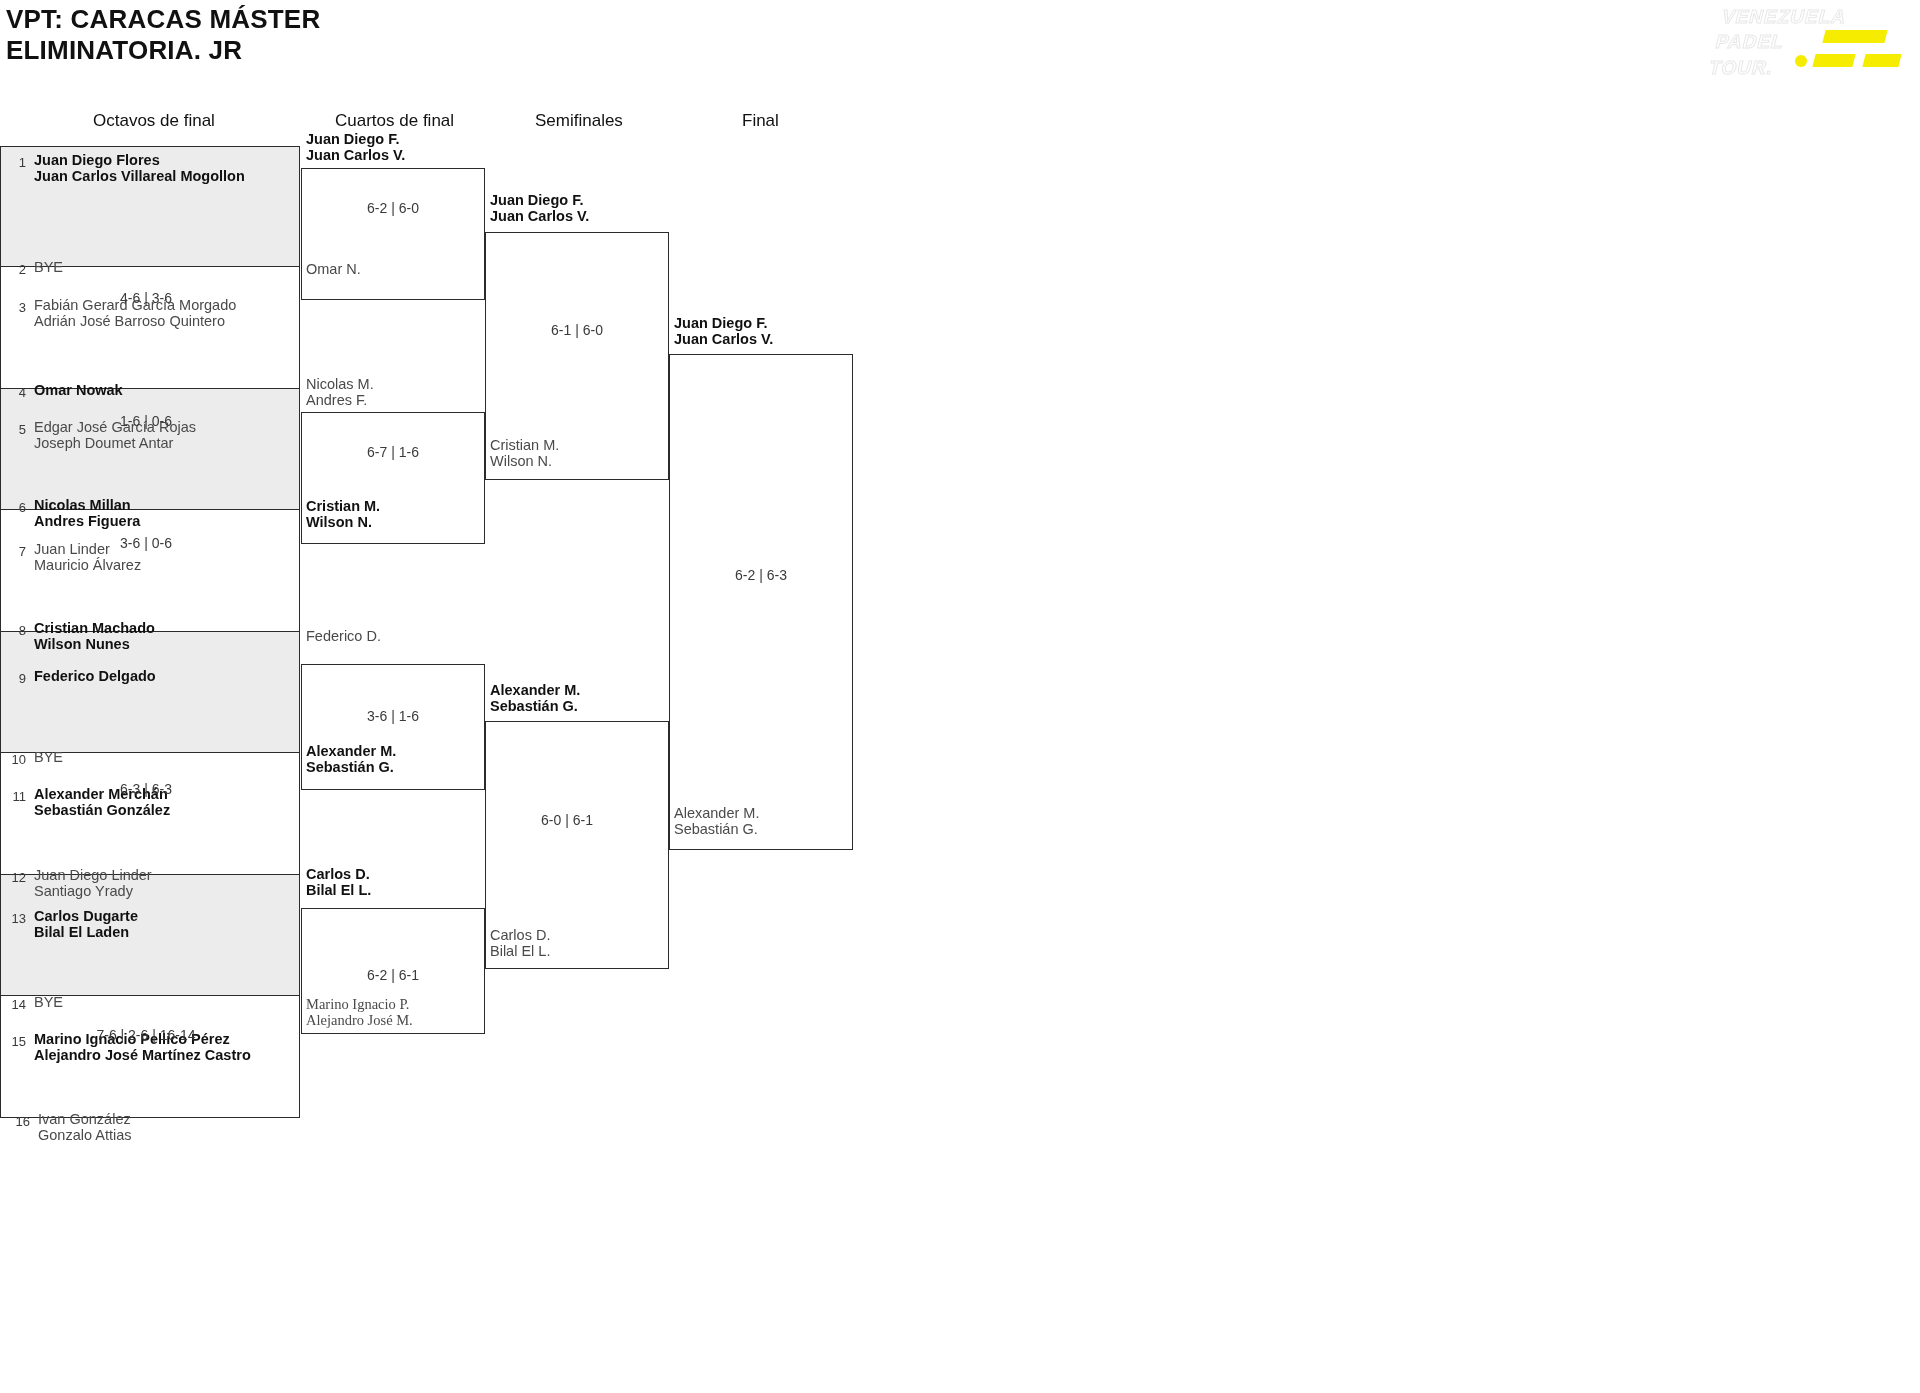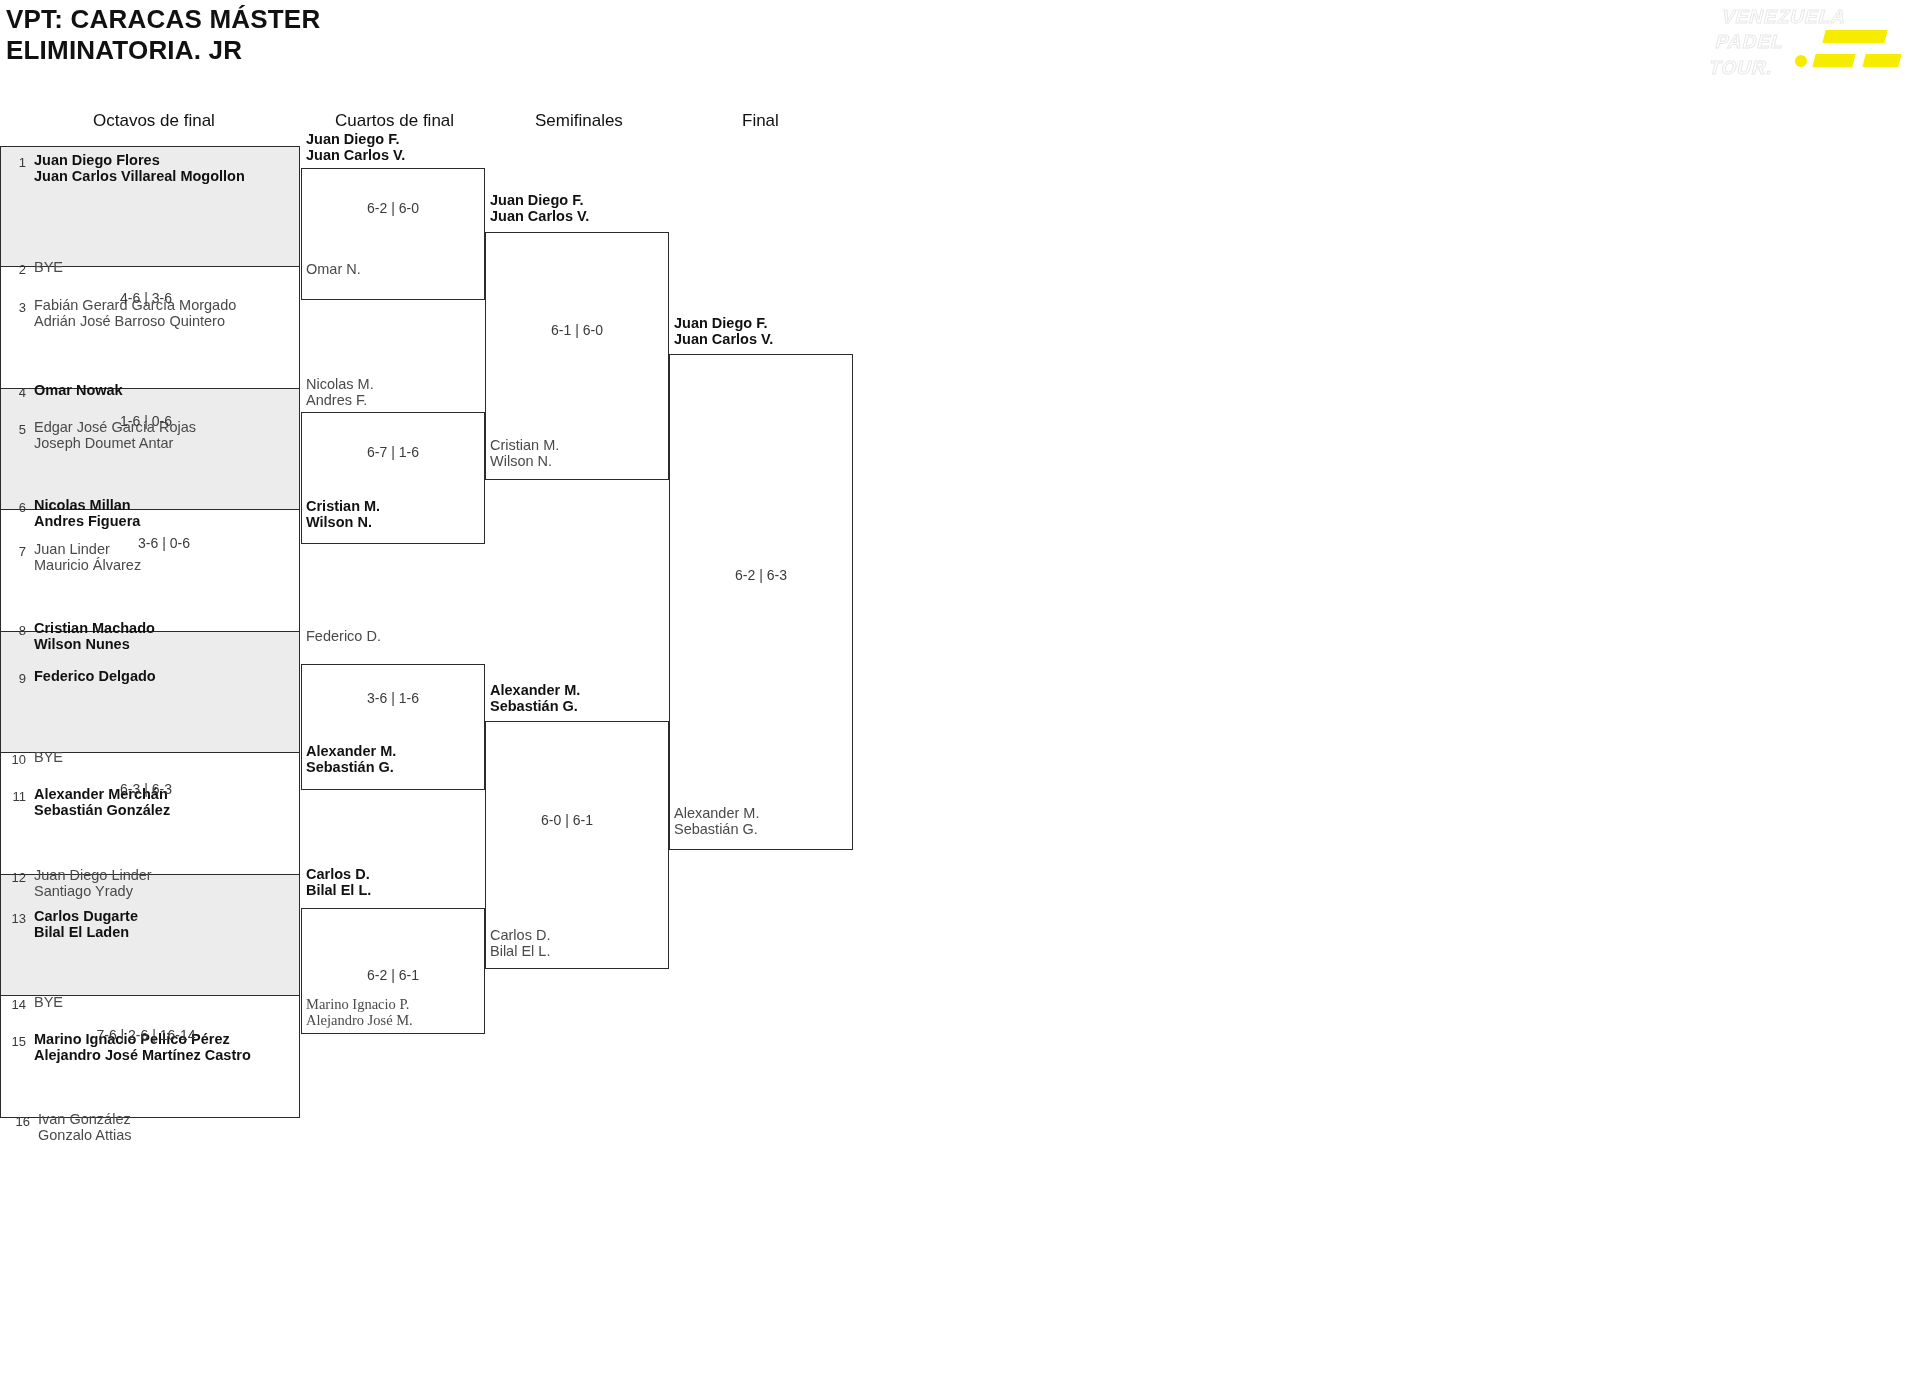--- a/index.html
+++ b/index.html
@@ -211,21 +211,21 @@
     <span class="seed-num">6</span>
     <span class="team-names winner">Nicolas Millan
 Andres Figuera</span>
   </div>
 
   <div class="r1-slot" style="top:541px;">
     <span class="seed-num">7</span>
     <span class="team-names">Juan Linder
 Mauricio Álvarez</span>
   </div>
-  <div class="r1-score" style="top:535px;margin-left:18px;">3-6 | 0-6</div>
+  <div class="r1-score" style="top:535px;">3-6 | 0-6</div>
   <div class="r1-slot" style="top:620px;">
     <span class="seed-num">8</span>
     <span class="team-names winner">Cristian Machado
 Wilson Nunes</span>
   </div>
 
   <div class="r1-slot" style="top:668px;">
     <span class="seed-num">9</span>
     <span class="team-names winner">Federico Delgado</span>
   </div>
@@ -280,21 +280,21 @@
 
   <div class="adv-label" style="left:306px; top:376px;">Nicolas M.
 Andres F.</div>
   <div class="adv-label winner" style="left:306px; top:498px;">Cristian M.
 Wilson N.</div>
   <div class="match-score" style="left:301px; top:444px; width:184px;">6-7 | 1-6</div>
 
   <div class="adv-label" style="left:306px; top:628px;text-align:right;">Federico D.</div>
   <div class="adv-label winner" style="left:306px; top:743px;">Alexander M.
 Sebastián G.</div>
-  <div class="match-score" style="left:301px; top:690px; width:184px;">3-6 | 1-6</div>
+  <div class="match-score" style="left:301px; top:708px; width:184px;">3-6 | 1-6</div>
 
   <div class="adv-label winner" style="left:306px; top:866px;">Carlos D.
 Bilal El L.</div>
   <div class="adv-label" style="left:306px; top:996px;font-family:Liberation Serif, serif;">Marino Ignacio P.
 Alejandro José M.</div>
   <div class="match-score" style="left:301px; top:934px; width:184px;margin-top:33px;">6-2 | 6-1</div>
 
   <div class="conn-box" style="left:485px; top:232px; width:184px; height:248px;"></div>
   <div class="conn-box" style="left:485px; top:721px; width:184px; height:248px;"></div>
 

